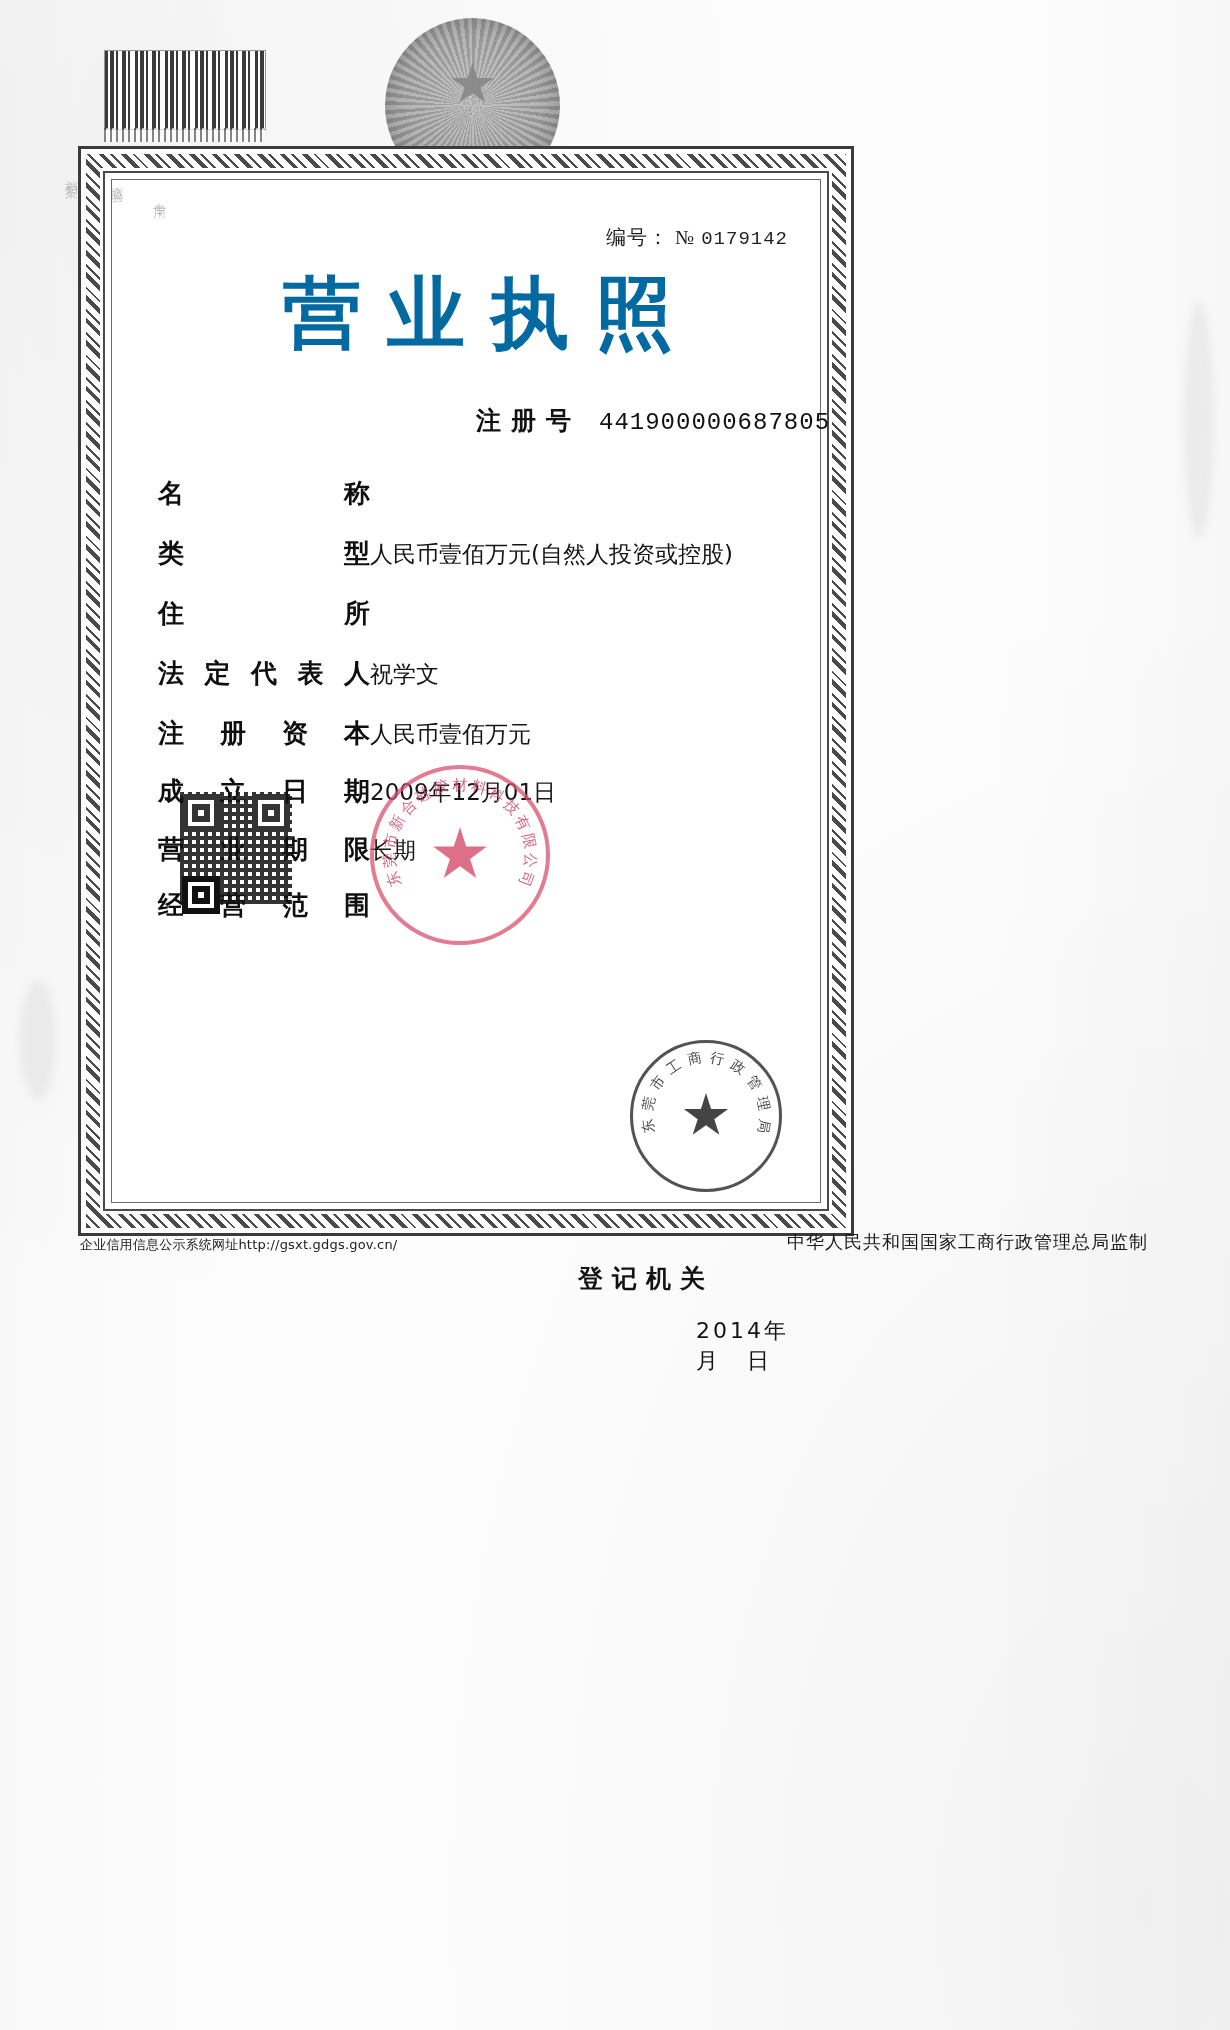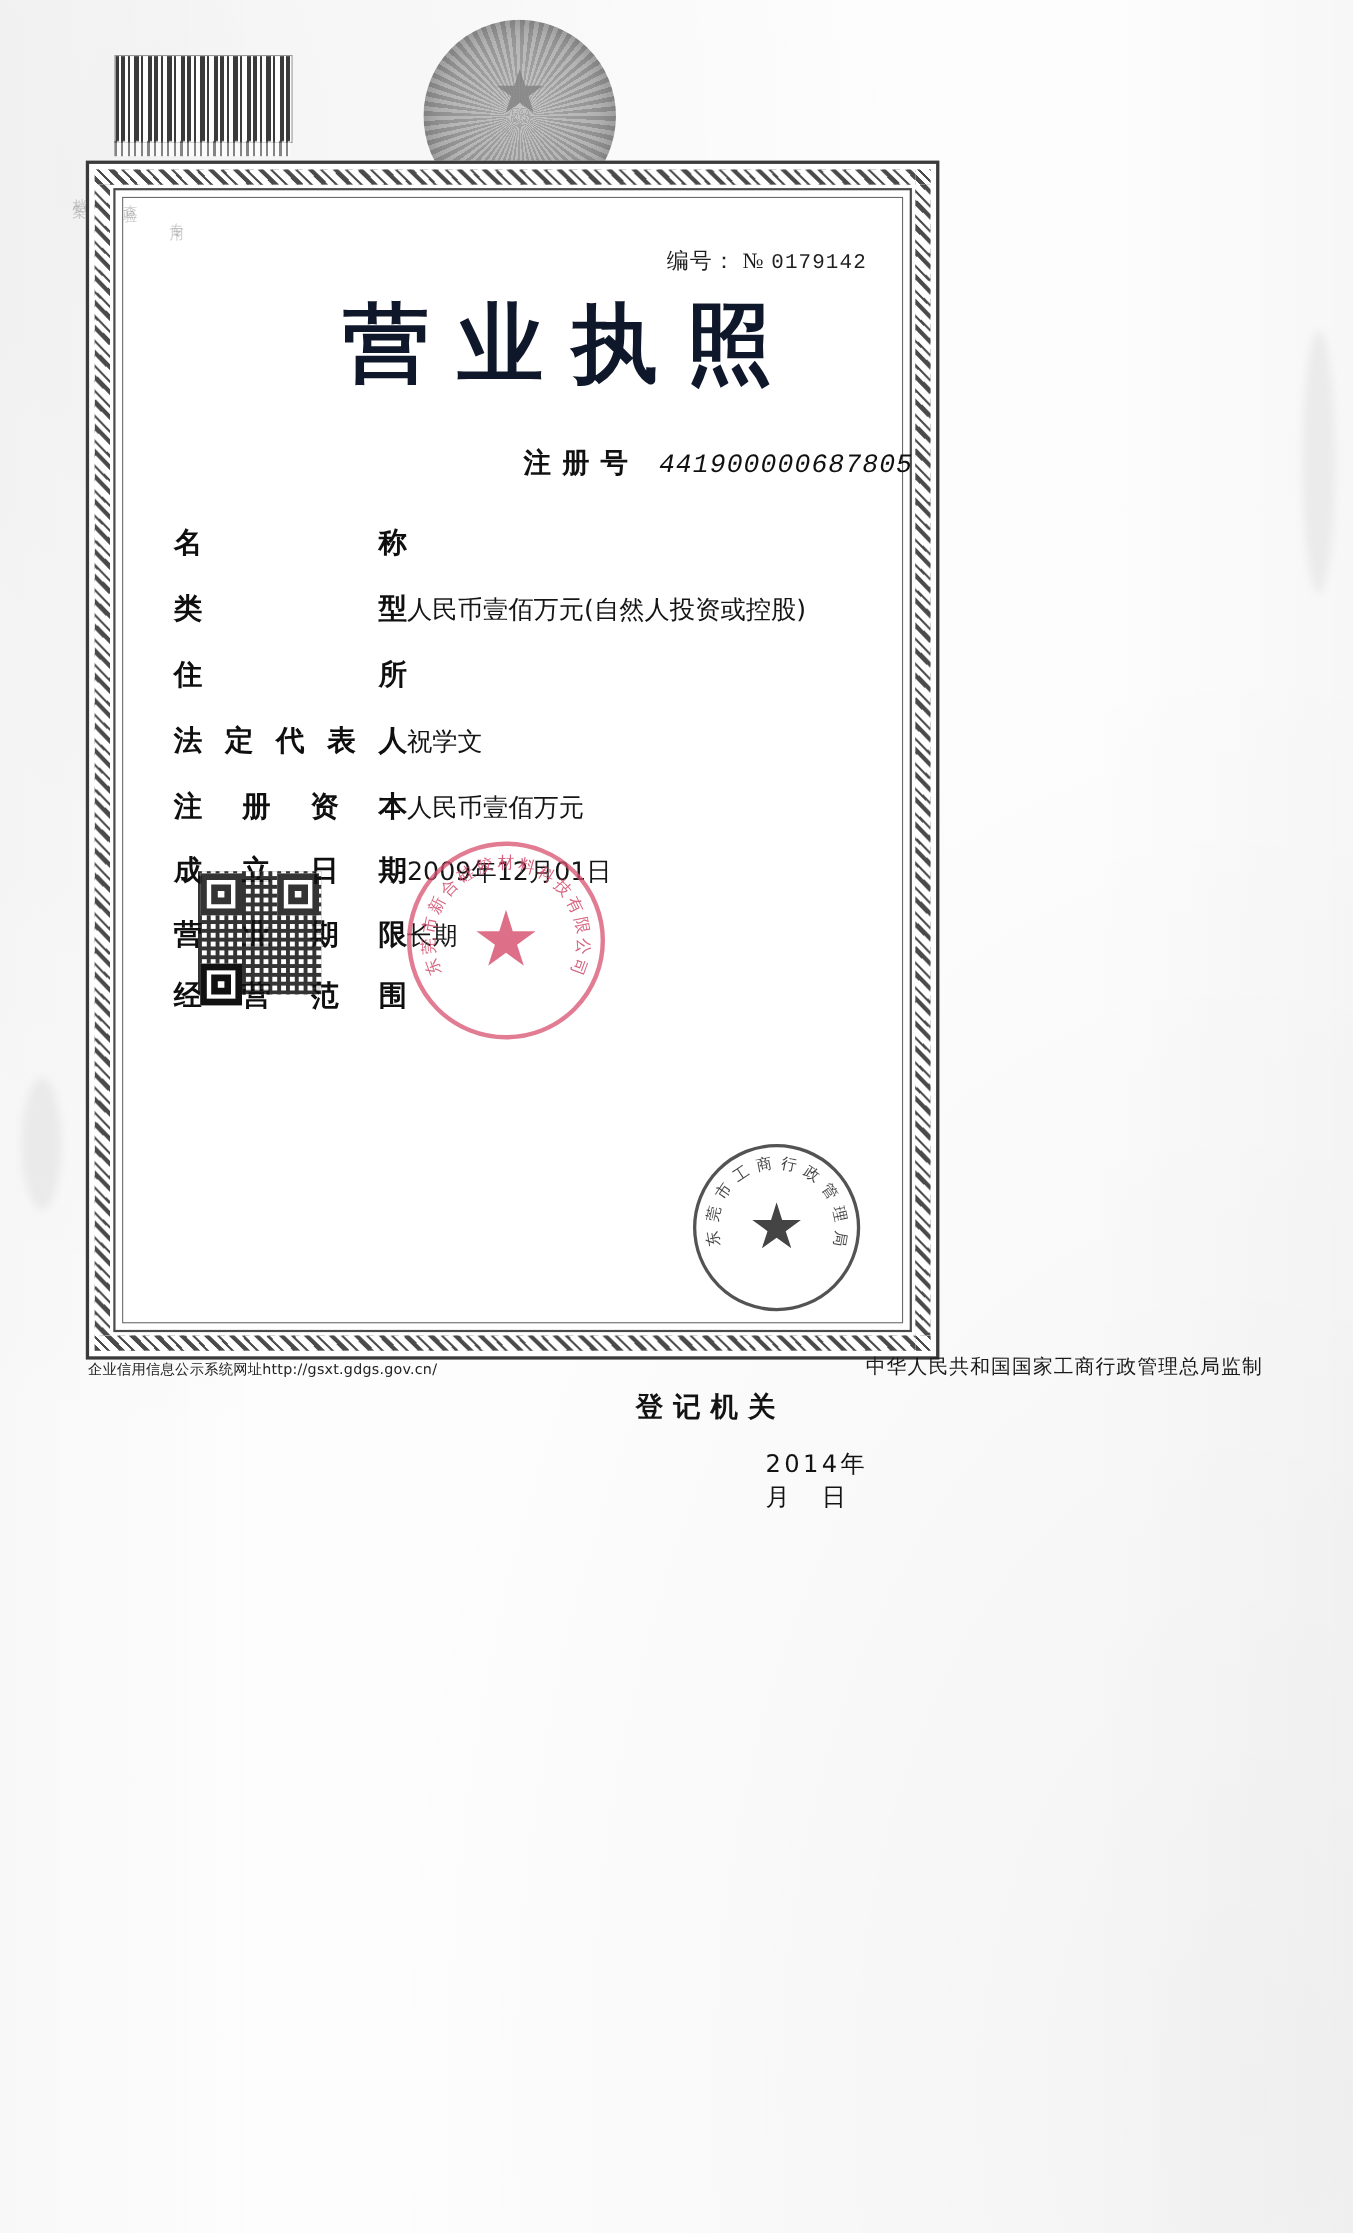--- a/index.html
+++ b/index.html
@@ -151,26 +151,26 @@
     font-family: "Liberation Serif", serif;
   }
   #serial .serial-label { margin-right: 6px; }
   #serial .serial-no { font-family: "Liberation Mono", monospace; font-size: 19px; }
 
   #title {
     position: absolute;
     left: 120px;
     top: 98px;
     width: 500px;
-    text-align: right;
+    text-align: center;
     font-size: 78px;
     font-weight: bold;
     letter-spacing: 26px;
     text-indent: 26px;
-    color: #0f172a;
+    color: #0369a1;
     font-family: "DejaVu Serif", serif;
     line-height: 1;
   }
 
   #regnum {
     position: absolute;
     left: 368px;
     top: 228px;
     font-size: 25px;
     color: #111;
@@ -179,21 +179,20 @@
   #regnum .rg-label {
     font-weight: bold;
     letter-spacing: 10px;
     font-family: "DejaVu Serif", serif;
   }
   #regnum .rg-value {
     font-family: "Liberation Mono", monospace;
     font-size: 24px;
     margin-left: 18px;
     letter-spacing: 1px;
-    font-style: italic;
   }
 
   
   .row {
     position: absolute;
     left: 50px;
     width: 650px;
     display: flex;
     align-items: flex-start;
   }

